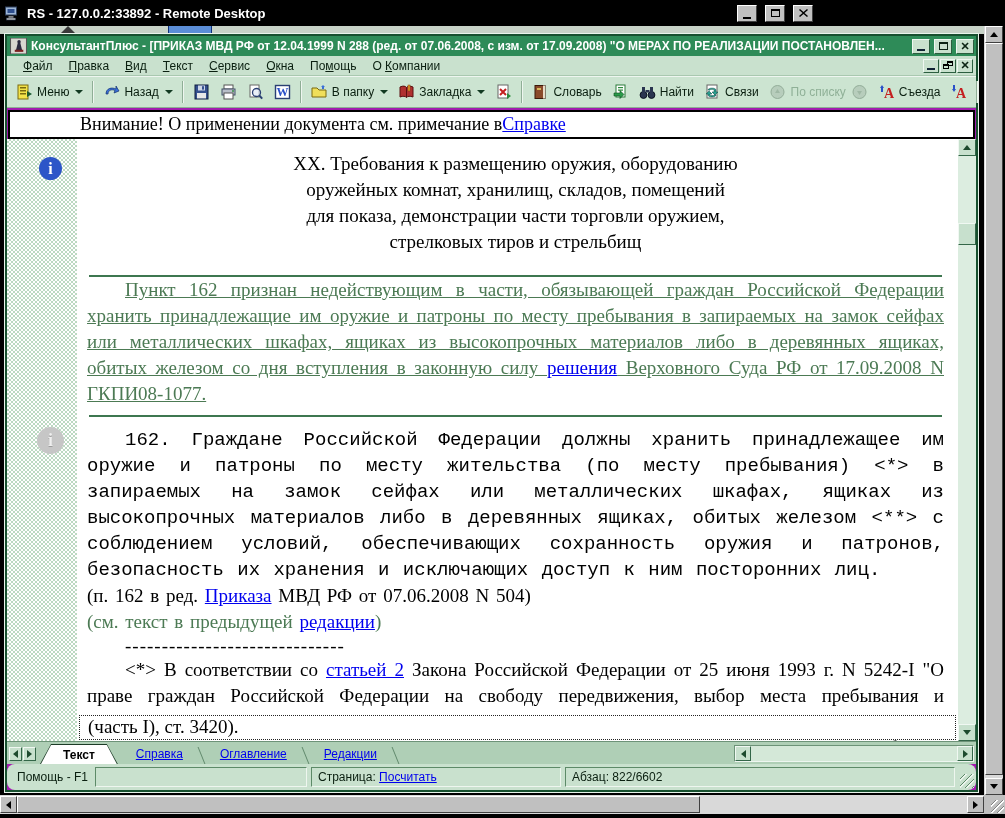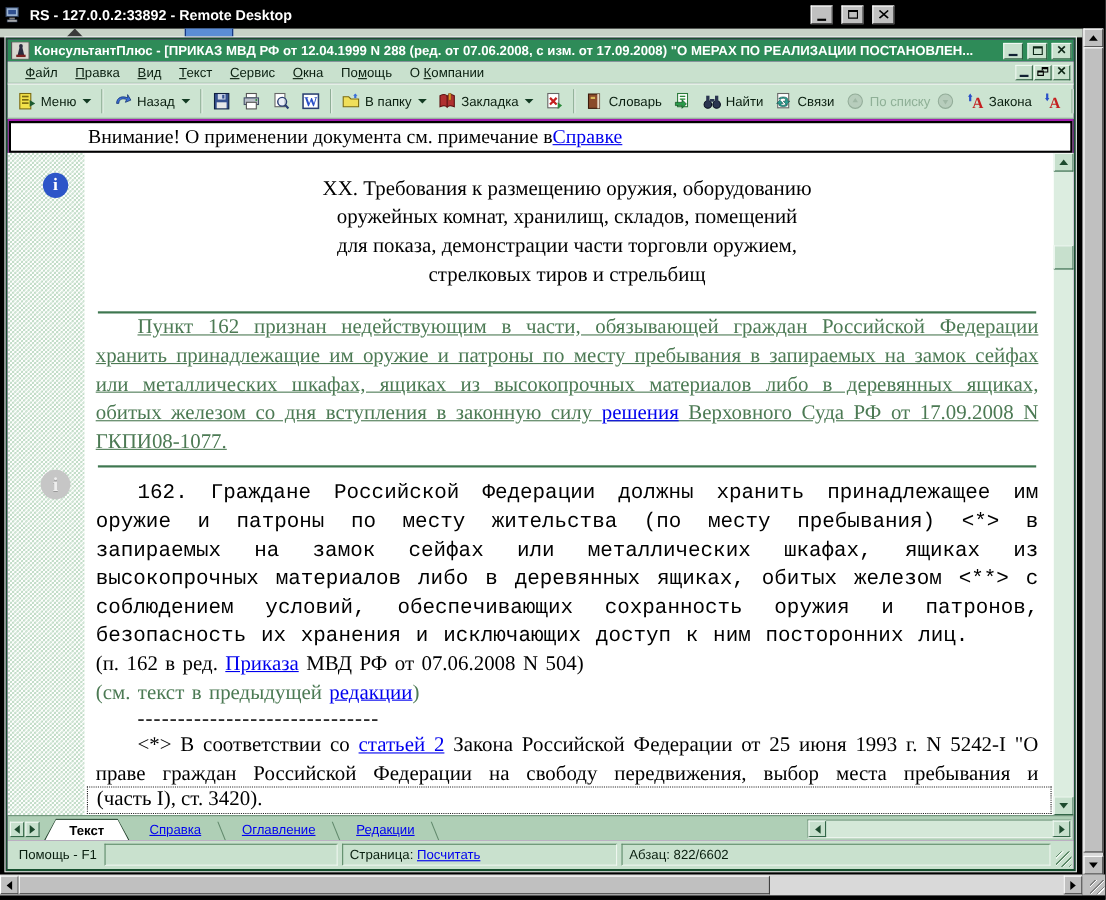--- a/index.html
+++ b/index.html
@@ -81,21 +81,21 @@
                      linear-gradient(45deg,#bcd9c2 25%,transparent 25%,transparent 75%,#bcd9c2 75%);
     background-size:4px 4px;background-position:0 0,2px 2px;}
   .info-blue{position:absolute;left:32px;top:18px;width:23px;height:23px;border-radius:50%;background:#2c55c8;
     color:#fff;display:flex;align-items:center;justify-content:center;font-family:"Liberation Serif",serif;
     font-weight:bold;font-size:16px;}
   .info-gray{position:absolute;left:30px;top:288px;width:27px;height:27px;border-radius:50%;background:#c6c6c6;
     color:#efefef;display:flex;align-items:center;justify-content:center;font-family:"Liberation Serif",serif;
     font-weight:bold;font-size:18px;text-shadow:0 1px 0 #9a9a9a;}
   .doc-white{position:absolute;left:70px;top:0;bottom:0;right:18px;background:#fff;overflow:hidden;}
   .doc-content{padding:0 14px 0 10px;font-family:"Liberation Serif",serif;font-size:19px;line-height:26px;color:#000;}
-  .doc-heading{margin-top:20px;text-align:center;}
+  .doc-heading{margin-top:12px;text-align:center;}
   .hr-green{border:0;border-top:2px solid #3e7750;margin:20px 2px 0 2px;}
   .para{text-align:justify;text-indent:38px;word-spacing:2px;margin:0;}
   .para.green,.green-text{color:#4c7a54;}
   .note-para{margin-top:0;text-decoration:underline;}
   .p162{margin-top:10px;font-family:Liberation Mono, monospace;}
   .plain-line{text-indent:0;}
   .dashes-line{text-indent:38px;line-height:22px;letter-spacing:1px;}
   .footnote{margin-top:0;}
   .sel-box{position:absolute;left:2px;right:2px;bottom:1px;height:25px;border:1px dotted #222;
     box-sizing:border-box;font-family:"Liberation Serif",serif;font-size:19px;line-height:22px;padding-left:8px;background:#fff;}
@@ -113,21 +113,21 @@
   .tab-active-inner{margin:1px 1px 0 1px;background:#fff;clip-path:polygon(10px 0,calc(100% - 10px) 0,100% 100%,0 100%);
     display:flex;align-items:center;padding:0 22px;font-size:12px;font-weight:bold;color:#000;}
   .tab-inactive{height:20px;display:flex;align-items:center;padding:0 18px;font-size:12px;}
   .tab-inactive a{color:#0000ee;text-decoration:underline;}
   .tabsep{width:1px;height:17px;background:#61896c;transform:skewX(22deg);margin-top:2px;}
   .tab-hscroll{position:absolute;right:2px;bottom:2px;width:240px;height:17px;background:#d4e8d8;border:1px solid;border-color:#6d9378 #eef6f0 #eef6f0 #6d9378;box-sizing:border-box;}
   .tab-hscroll .gbtn{height:15px;width:16px;top:0;}
 
   
   .status-bar{height:26px;background:#c9e1ce;display:flex;align-items:center;font-size:12px;color:#0a1f10;
-    padding:2px 4px;gap:4px;box-sizing:border-box;position:relative;}
+    padding:2px 4px;gap:4px;box-sizing:border-box;position:relative;border-radius:8px;}
   .status-cell{height:20px;display:flex;align-items:center;padding:0 6px;box-sizing:border-box;}
   .status-sunken{border:1px solid;border-color:#5d8a68 #eef6ef #eef6ef #5d8a68;}
   .status-grip{position:absolute;right:2px;bottom:2px;width:14px;height:14px;
     background:repeating-linear-gradient(135deg,transparent 0 3px,#5d8a68 3px 4px,#eef6ef 4px 5px);}
   .nowrap{white-space:nowrap;}
 </style>
 </head>
 <body>
 
 <div id="stage">
@@ -326,21 +326,21 @@
         <svg class="ic" viewBox="0 0 17 16">
           <circle cx="8.5" cy="8" r="6.5" fill="#b7cdbc" stroke="#93ad99"></circle>
           <path d="M8.5 11 L6 7 L11 7 Z" fill="#9fb8a5"></path>
         </svg>
       </button>
       <button class="tbtn">
         <svg class="ic" viewBox="0 0 17 16">
           <path d="M2 4 L4 1 L6 4 L5 4 L5 8 L3 8 L3 4 Z" fill="#2a50c8"></path>
           <text x="11" y="14" font-family="Liberation Serif,serif" font-size="14" font-weight="bold" fill="#c42020" text-anchor="middle">A</text>
         </svg>
-        <span>Закона</span>
+        <span>Съезда</span>
       </button>
       <button class="tbtn">
         <svg class="ic" viewBox="0 0 17 16">
           <path d="M2 5 L4 8 L6 5 L5 5 L5 1 L3 1 L3 5 Z" fill="#2a50c8"></path>
           <text x="11" y="14" font-family="Liberation Serif,serif" font-size="14" font-weight="bold" fill="#c42020" text-anchor="middle">A</text>
         </svg>
       </button>
       <span class="tsep"></span>
       <button class="tbtn">
         <svg class="ic" viewBox="0 0 17 16">

